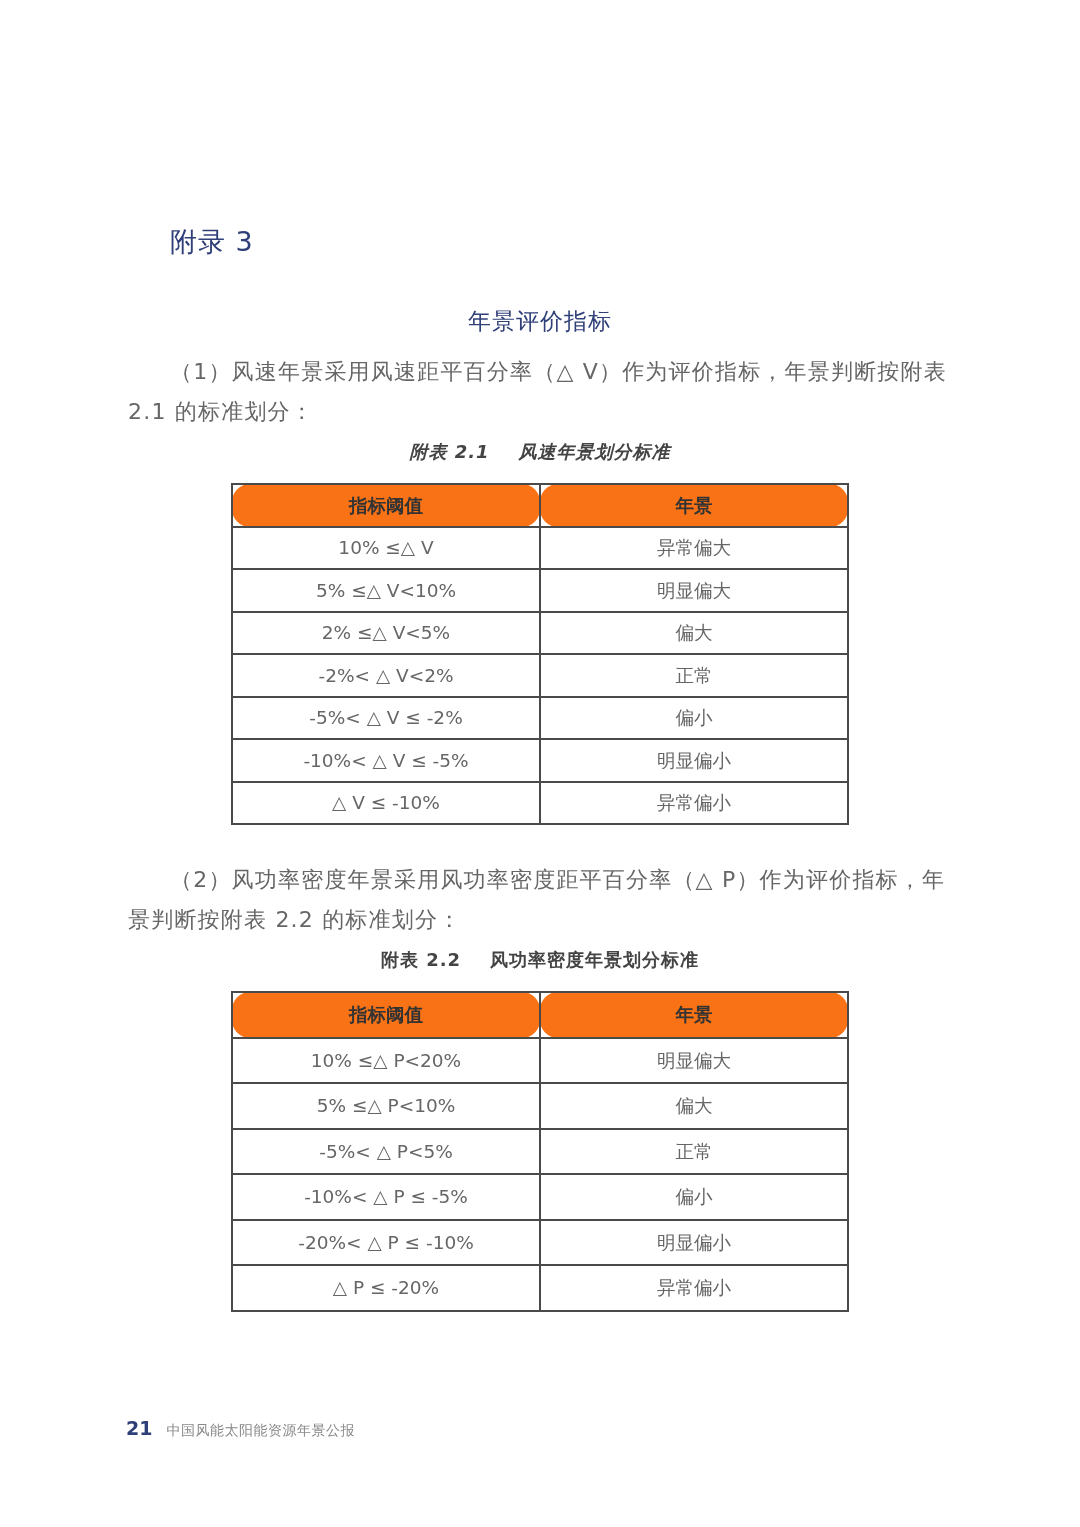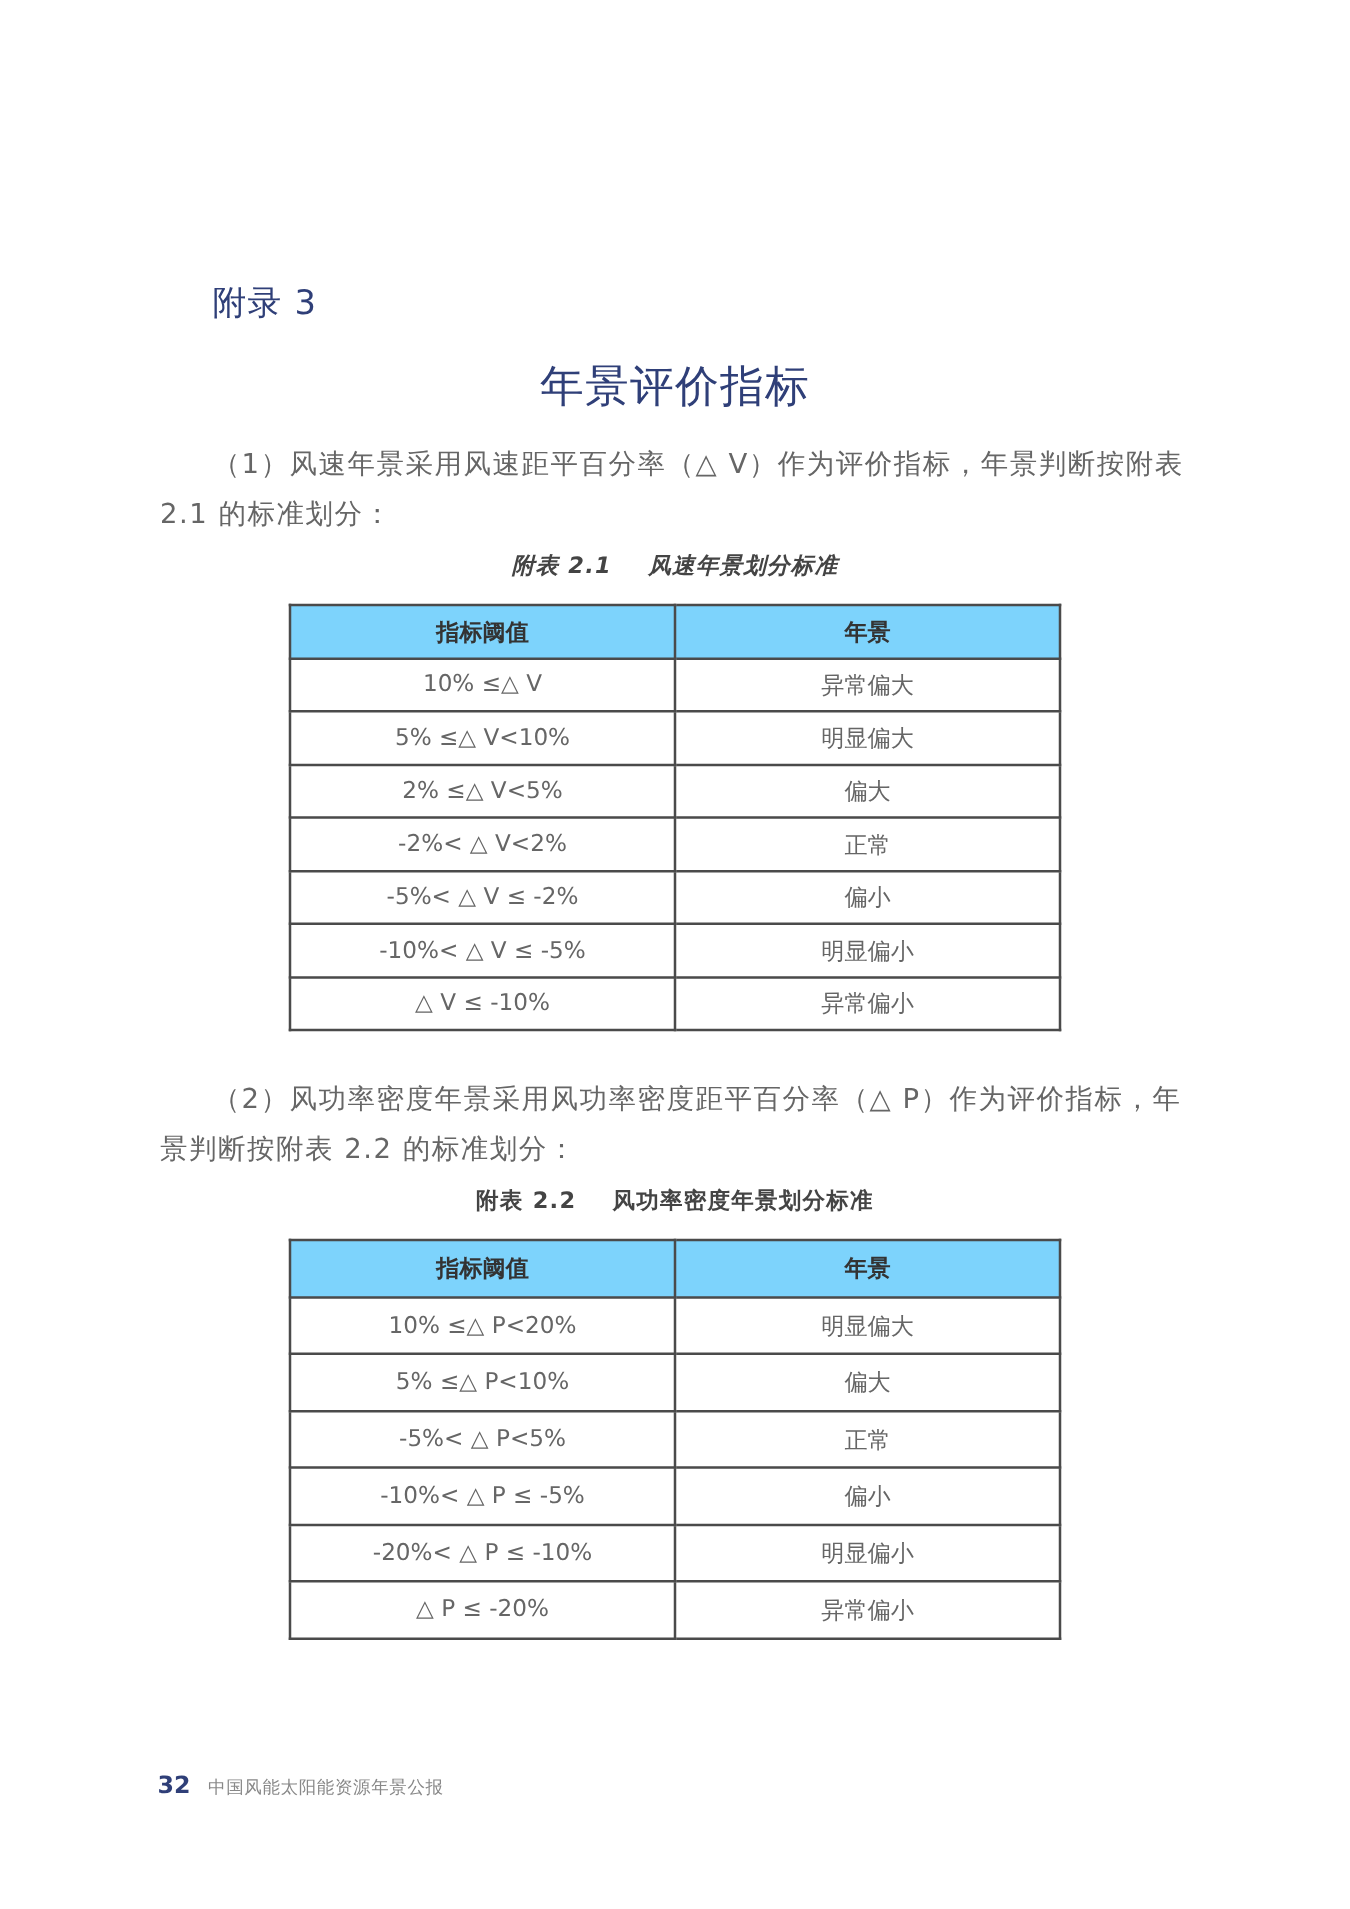--- a/index.html
+++ b/index.html
@@ -1,28 +1,28 @@
 <!DOCTYPE html>
 <html><head>
 <meta charset="utf-8">
 <style>
   html, body { margin: 0; padding: 0; background: #ffffff; }
   body { width: 1080px; height: 1527px; position: relative; overflow: hidden;
          font-family: "DejaVu Sans", "Liberation Sans", sans-serif; color: #555555; }
   .appendix-label { position: absolute; left: 170px; top: 224px; font-size: 27px; color: #2f3f78; letter-spacing: 1px; }
-  .page-title { position: absolute; left: 0; width: 1080px; top: 286px; text-align: center; font-size: 35px; color: #2f3f78; letter-spacing: 1px; }
+  .page-title { position: absolute; left: 0; width: 1080px; top: 306px; text-align: center; font-size: 23px; color: #2f3f78; letter-spacing: 1px; }
   .para { position: absolute; left: 128px; width: 830px; font-size: 22px; line-height: 40px; color: #666666; letter-spacing: 1.2px; text-indent: 42px; }
   .para1 { top: 352px; }
   .para2 { top: 860px; }
   .caption { position: absolute; left: 0; width: 1080px; text-align: center; font-size: 18px; font-weight: bold; color: #444444; letter-spacing: 1px; }
   .cap1 { top: 440px; font-style: italic; }
   .cap2 { top: 948px; }
   table.grid { position: absolute; left: 231px; width: 618px; border-collapse: collapse; table-layout: fixed; }
   table.grid td, table.grid th { border: 2px solid #4a4a4a; text-align: center; font-size: 18.5px; color: #666666; padding: 0; font-weight: normal; }
-  table.grid th { background: #7dd3fc; color: #333333; font-weight: bold; }
+  table.grid th { background: #f97316; color: #333333; font-weight: bold; border-radius: 18px; }
   .t1 { top: 483px; }
   .t1 th, .t1 td { height: 40.5px; }
   .t2 { top: 991px; }
   .t2 th, .t2 td { height: 43.5px; }
   .footer { position: absolute; left: 126px; top: 1417px; display: flex; align-items: baseline; gap: 14px; }
   .page-num { font-size: 19px; color: #2f3f78; font-weight: bold; }
   .footer-title { font-size: 14px; color: #888888; letter-spacing: 0.5px; }
 </style>
 </head>
 <body>
@@ -104,15 +104,15 @@
         <td>明显偏小</td>
       </tr>
     <tr>
         <td>△ P ≤ -20%</td>
         <td>异常偏小</td>
       </tr>
   </tbody>
 </table>
 
 <div class="footer">
-  <span class="page-num">32</span>
+  <span class="page-num">21</span>
   <span class="footer-title">中国风能太阳能资源年景公报</span>
 </div>
 
 </body></html>

